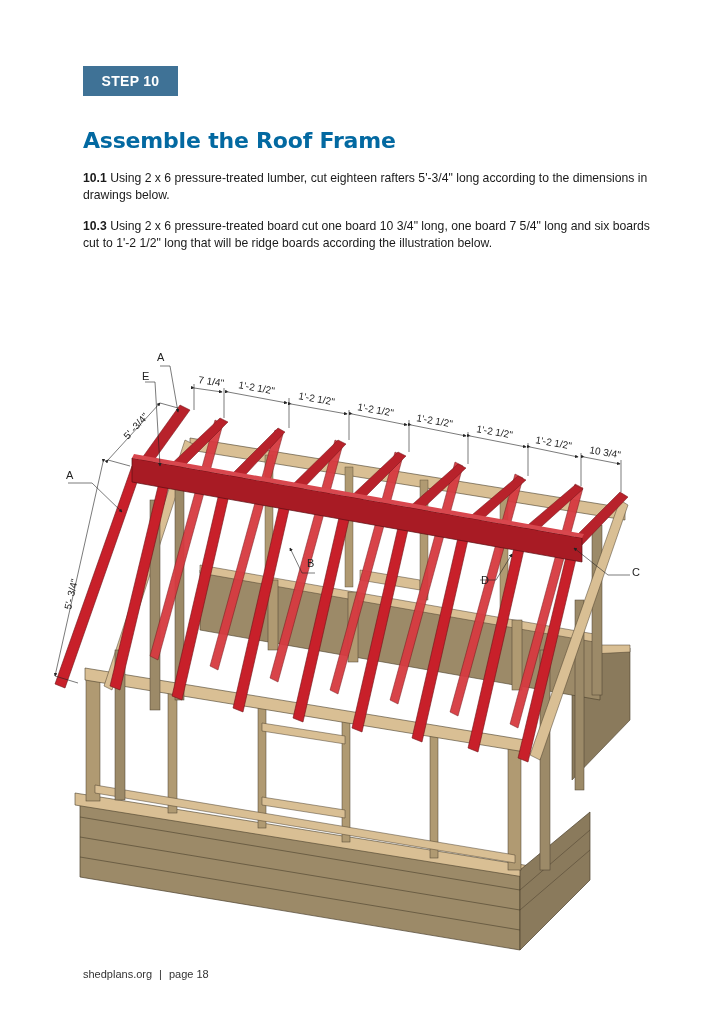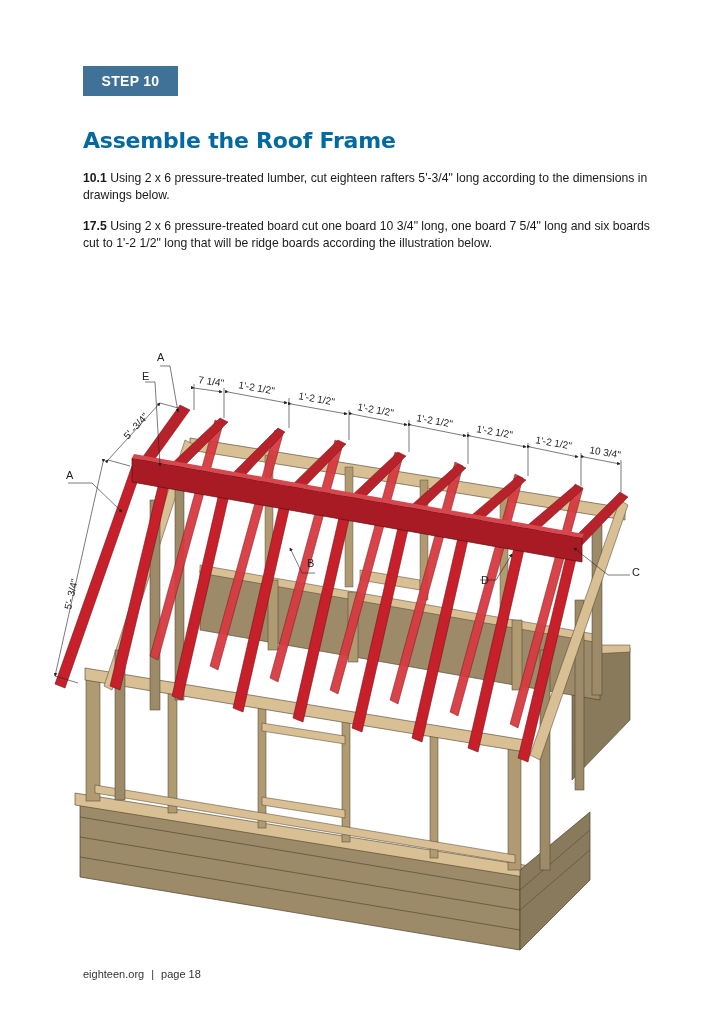--- a/index.html
+++ b/index.html
@@ -16,21 +16,21 @@
 </style>
 </head>
 <body>
 
 <div class="step-badge">STEP 10</div>
 
 <h1 class="title">Assemble the Roof Frame</h1>
 
 <div class="instructions">
   <p class="instr"><b>10.1</b> <span>Using 2 x 6 pressure-treated lumber, cut eighteen rafters 5'-3/4" long according to the dimensions in drawings below.</span></p>
-  <p class="instr"><b>17.5</b> <span>Using 2 x 6 pressure-treated board cut one board 10 3/4" long, one board 7 5/4" long and six boards cut to 1'-2 1/2" long that will be ridge boards according the illustration below.</span></p>
+  <p class="instr"><b>10.3</b> <span>Using 2 x 6 pressure-treated board cut one board 10 3/4" long, one board 7 5/4" long and six boards cut to 1'-2 1/2" long that will be ridge boards according the illustration below.</span></p>
 </div>
 
 <div class="figure">
   <svg width="640" height="620" viewBox="40 340 640 620" xmlns="http://www.w3.org/2000/svg">
     <defs>
       <marker id="arr" markerWidth="6" markerHeight="6" refX="5" refY="3" orient="auto">
         <path d="M0,0 L6,3 L0,6 z" fill="#222"></path>
       </marker>
     </defs>
 
@@ -186,14 +186,14 @@
       <text transform="translate(357,410) rotate(10)">1'-2 1/2"</text>
       <text transform="translate(416,421) rotate(10)">1'-2 1/2"</text>
       <text transform="translate(476,432) rotate(10)">1'-2 1/2"</text>
       <text transform="translate(535,443) rotate(10)">1'-2 1/2"</text>
       <text transform="translate(589,453) rotate(10)">10 3/4"</text>
     </g>
   </svg>
 </div>
 
 <div class="footer">
-  <span>eighteen.org</span><span class="sep">|</span><span>page 18</span>
+  <span>shedplans.org</span><span class="sep">|</span><span>page 18</span>
 </div>
 
 </body></html>

